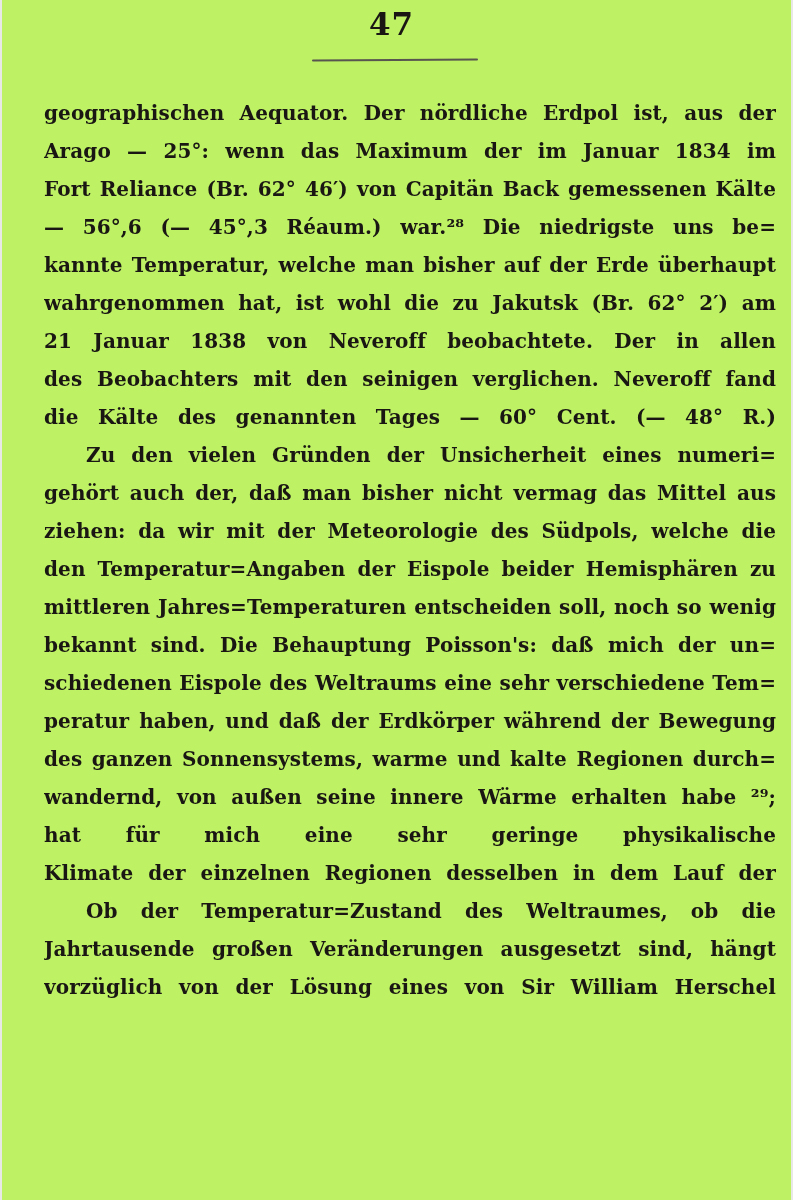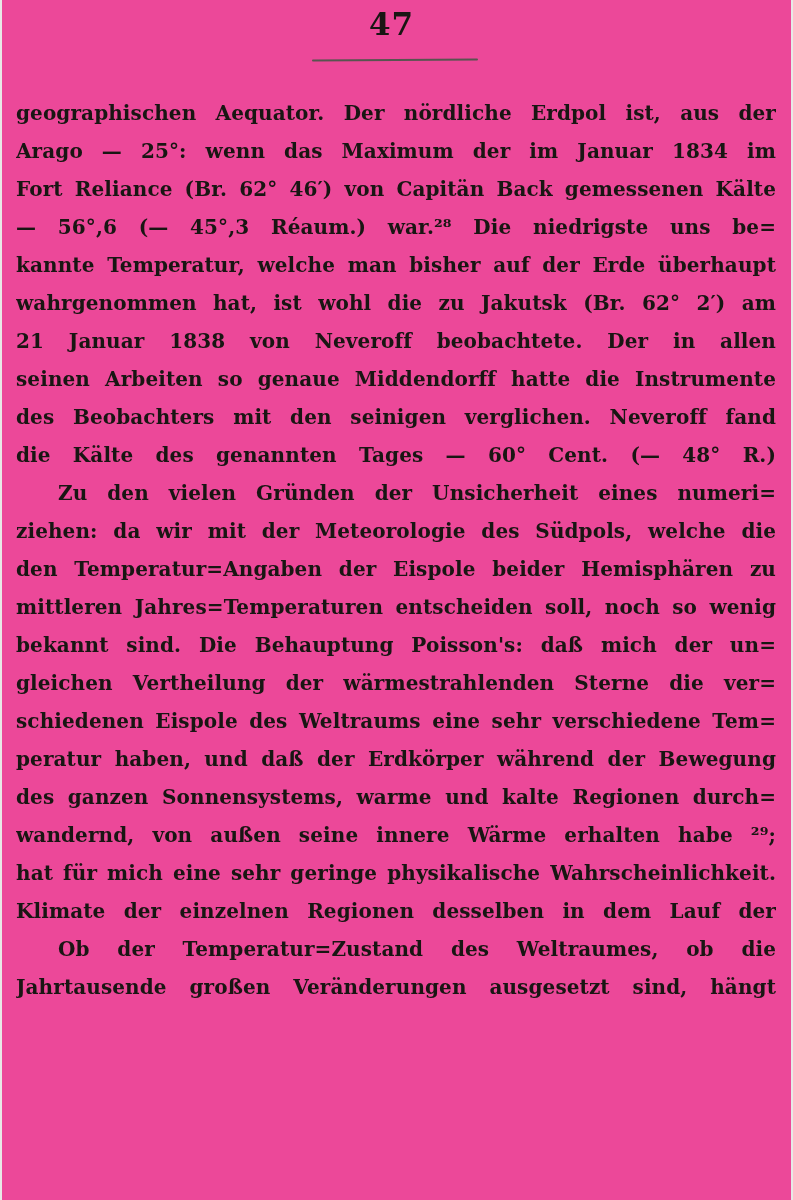--- a/index.html
+++ b/index.html
@@ -5,21 +5,21 @@
   html, body {
     margin: 0;
     padding: 0;
     background: #e8e8e6;
   }
   .page {
     position: relative;
     width: 789px;
     height: 1200px;
     margin: 0 auto;
-    background: #ec4899;
+    background: #bef264;
     font-family: "DejaVu Serif", serif;
     color: #191613;
     overflow: hidden;
   }
   .page-number {
     position: absolute;
     top: 6px;
     left: 0;
     width: 779px; 
     text-align: center;
@@ -46,20 +46,21 @@
   .line {
     height: 38px;
     line-height: 38px;
     font-size: 20px;
     font-weight: bold;
     letter-spacing: 0.1px;
     text-align: justify;
     text-align-last: justify;
     overflow: hidden;
     white-space: nowrap;
+    margin-left: 28px;
   }
   
   .line { white-space: normal; }
   .line.indent {
     text-indent: 42px;
   }
 </style>
 </head>
 <body>
 
@@ -68,31 +69,31 @@
   <div class="header-rule"></div>
 
   <div class="text-block">
     <div class="line">geographischen Aequator.  Der nördliche Erdpol ist, aus der</div>
     <div class="line">Arago — 25°: wenn das Maximum der im Januar 1834 im</div>
     <div class="line">Fort Reliance (Br. 62° 46′) von Capitän Back gemessenen Kälte</div>
     <div class="line">— 56°,6 (— 45°,3 Réaum.) war.²⁸  Die niedrigste uns be=</div>
     <div class="line">kannte Temperatur, welche man bisher auf der Erde überhaupt</div>
     <div class="line">wahrgenommen hat, ist wohl die zu Jakutsk (Br. 62° 2′) am</div>
     <div class="line">21 Januar 1838 von Neveroff beobachtete.  Der in allen</div>
-    <div class="line">seinen Arbeiten so genaue Middendorff hatte die Instrumente</div>
     <div class="line">des Beobachters mit den seinigen verglichen.  Neveroff fand</div>
     <div class="line">die Kälte des genannten Tages — 60° Cent. (— 48° R.)</div>
     <div class="line indent">Zu den vielen Gründen der Unsicherheit eines numeri=</div>
+    <div class="line">gehört auch der, daß man bisher nicht vermag das Mittel aus</div>
     <div class="line">ziehen: da wir mit der Meteorologie des Südpols, welche die</div>
     <div class="line">den Temperatur=Angaben der Eispole beider Hemisphären zu</div>
     <div class="line">mittleren Jahres=Temperaturen entscheiden soll, noch so wenig</div>
     <div class="line">bekannt sind.  Die Behauptung Poisson's: daß mich der un=</div>
-    <div class="line">gleichen Vertheilung der wärmestrahlenden Sterne die ver=</div>
     <div class="line">schiedenen Eispole des Weltraums eine sehr verschiedene Tem=</div>
     <div class="line">peratur haben, und daß der Erdkörper während der Bewegung</div>
     <div class="line">des ganzen Sonnensystems, warme und kalte Regionen durch=</div>
     <div class="line">wandernd, von außen seine innere Wärme erhalten habe ²⁹;</div>
     <div class="line">hat für mich eine sehr geringe physikalische Wahrscheinlichkeit.</div>
     <div class="line">Klimate der einzelnen Regionen desselben in dem Lauf der</div>
     <div class="line indent">Ob der Temperatur=Zustand des Weltraumes, ob die</div>
     <div class="line">Jahrtausende großen Veränderungen ausgesetzt sind, hängt</div>
+    <div class="line">vorzüglich von der Lösung eines von Sir William Herschel</div>
   </div>
 </div>
 
 </body></html>

